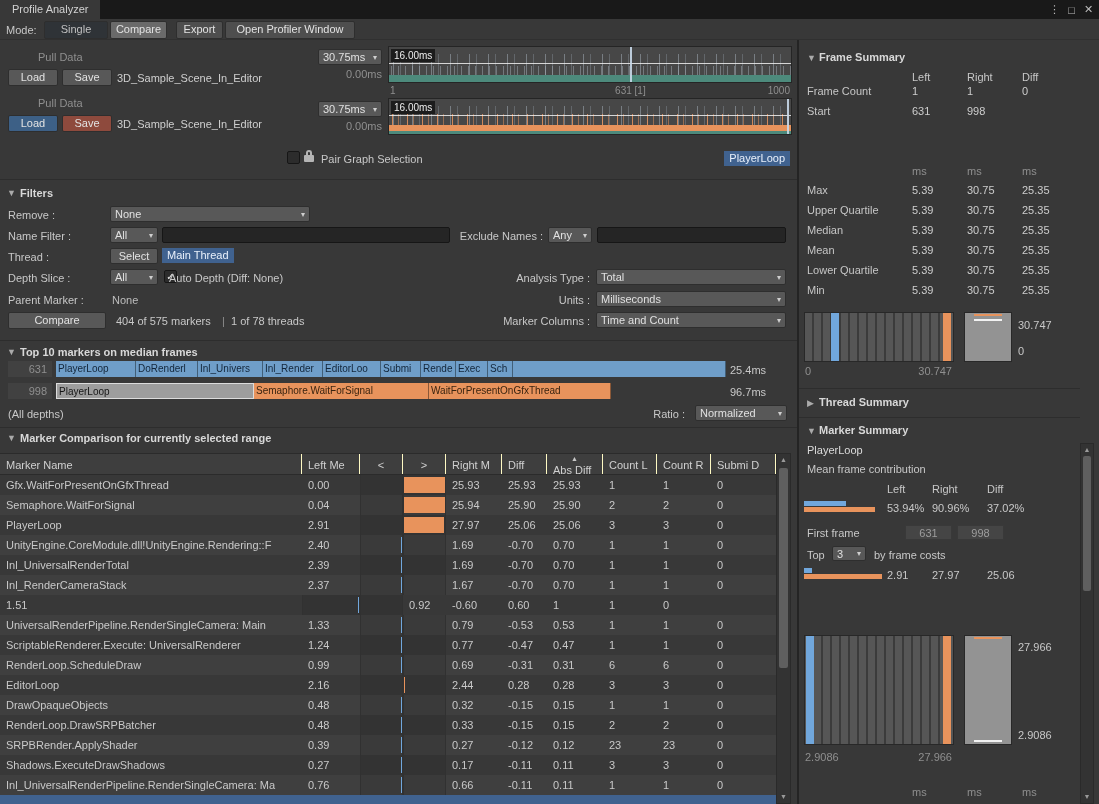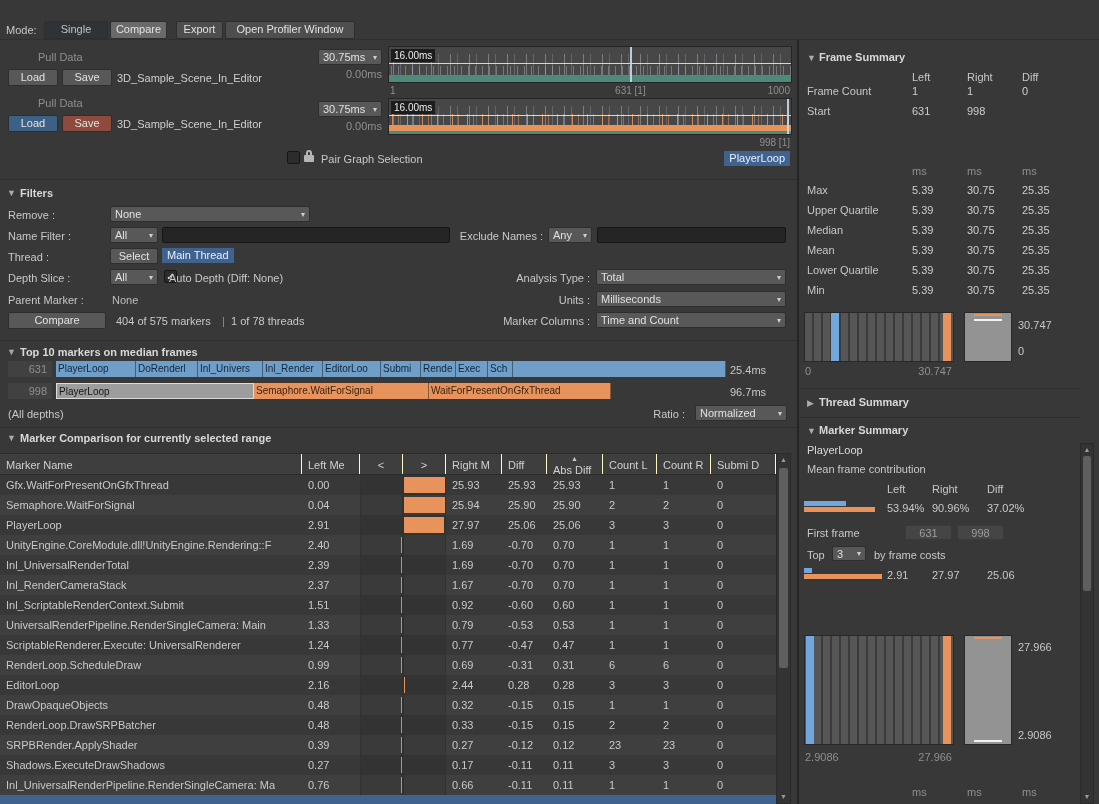--- a/index.html
+++ b/index.html
@@ -84,20 +84,28 @@
 .frame-chip{position:absolute;height:15px;background:#454545;border:1px solid #393939;color:#9d9d9d;text-align:center;line-height:14px}
 .lock-wrap{position:absolute;width:12px;height:14px}
 .lock-body{position:absolute;left:0;top:6px;width:10px;height:7px;background:#b5b5b5;border-radius:1px}
 .lock-shackle{position:absolute;left:2px;top:1px;width:6px;height:6px;border:2px solid #b5b5b5;border-bottom:none;border-radius:3px 3px 0 0}
 </style>
 </head>
 <body>
 
 <div class="window">
 
+  <div class="titlebar">
+    <div class="tab"><span>Profile Analyzer</span></div>
+    <div class="win-controls">
+      <span class="win-btn">⋮</span>
+      <span class="win-btn">□</span>
+      <span class="win-btn">✕</span>
+    </div>
+  </div>
 
   <div class="toolbar">
     <span class="lbl" style="left:6px;top:4px">Mode:</span>
     <div class="btn pressed" style="left:44px;top:2px;width:64px;height:18px">Single</div>
     <div class="btn lighter" style="left:110px;top:2px;width:57px;height:18px">Compare</div>
     <div class="btn flat" style="left:176px;top:2px;width:47px;height:18px">Export</div>
     <div class="btn flat" style="left:225px;top:2px;width:130px;height:18px">Open Profiler Window</div>
   </div>
 
   <span class="lbl dim" style="left:38px;top:50px">Pull Data</span>
@@ -135,23 +143,20 @@
   </div>
   <span class="lbl dim" style="left:318px;top:119px;width:64px;text-align:right">0.00ms</span>
   <div class="graph-canvas" style="left:388px;top:98px;width:404px;height:37px">
     <div class="spikes s1"></div>
     <div class="spikes s-orange"></div>
     <div class="band orange" style="height:9px"></div>
     <div class="band teal" style="height:3px"></div>
     <div class="thresh"></div>
     <div class="sel-line" style="left:calc(100% - 4px)"></div>
     <div class="graph-tag">16.00ms</div>
-  </div>
-  <div class="abs" style="left:388px;top:136px;width:404px;height:12px">
-    <span class="lbl dim" style="right:2px;top:0;font-size:10px">998 [1]</span>
   </div>
 
   <div class="checkbox" style="left:287px;top:151px"></div>
   <span class="lock-wrap" style="left:304px;top:149px">
       <span class="lock-shackle"></span>
       <span class="lock-body"></span>
     </span>
   <span class="lbl" style="left:321px;top:152px">Pair Graph Selection</span>
   <span class="chip" style="right:309px;top:151px">PlayerLoop</span>
 
@@ -343,21 +348,20 @@
         </div>
         <div class="c barR"></div>
         <div class="c num">1.67</div>
         <div class="c num">-0.70</div>
         <div class="c num">0.70</div>
         <div class="c num">1</div>
         <div class="c num">1</div>
         <div class="c num">0</div>
       </div>
       <div class="cmp-row cmp-grid even">
-        <div class="c name">Inl_ScriptableRenderContext.Submit</div>
         <div class="c num">1.51</div>
         <div class="c barL">
           <div class="bar blue" style="width: 1px;"></div>
         </div>
         <div class="c barR"></div>
         <div class="c num">0.92</div>
         <div class="c num">-0.60</div>
         <div class="c num">0.60</div>
         <div class="c num">1</div>
         <div class="c num">1</div>

